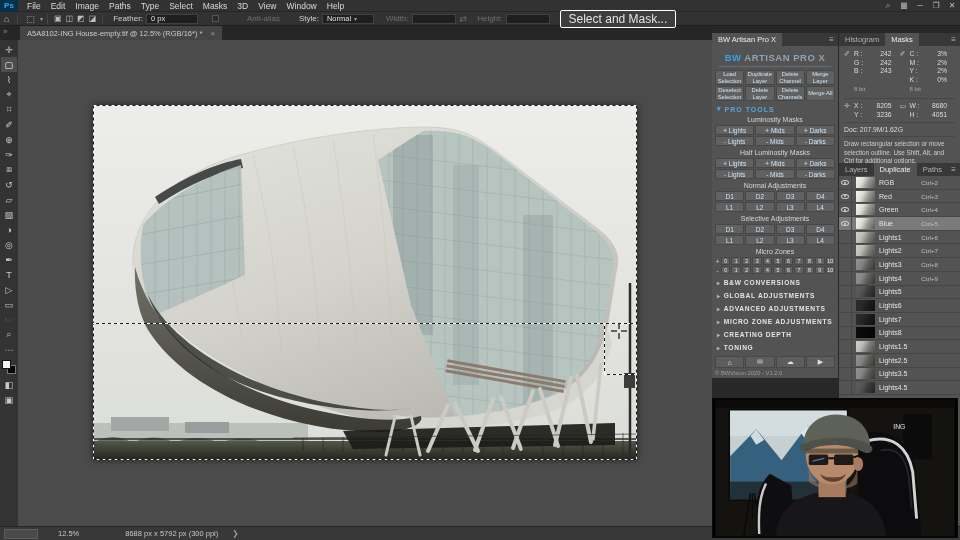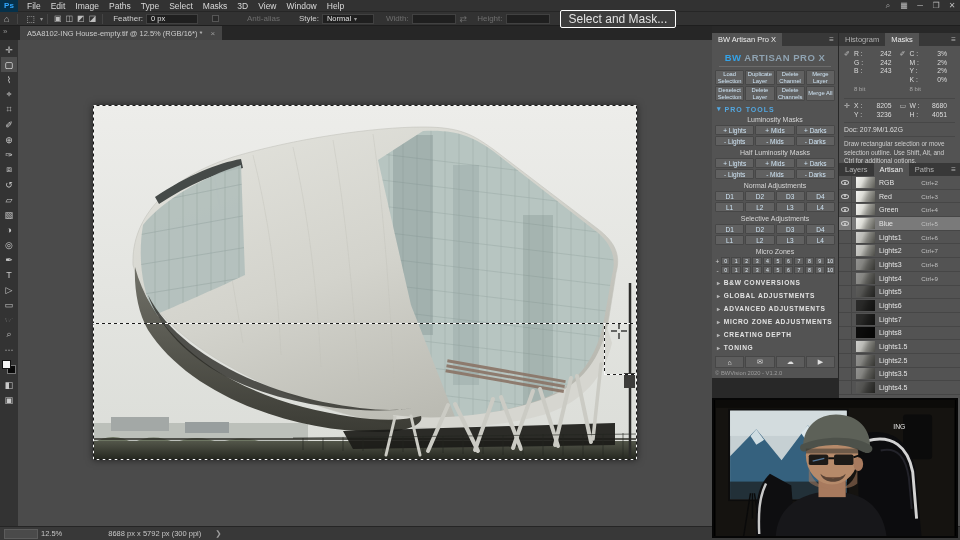--- a/index.html
+++ b/index.html
@@ -112,21 +112,21 @@
   .eye::after { content:""; position:absolute; left:2.4px; top:0.9px; width:2px; height:2px; background:#d2d2d2; border-radius:50%;}
   .ch-thumb { width:19px; height:11px; margin:0 4px; background:linear-gradient(115deg,#f4f4f2 0%,#dcdcd6 35%,#9a9a94 60%,#5a5a54 100%); }
   .t1 { filter:brightness(.85);} .t2 { filter:brightness(.6);} .t3 { filter:brightness(.38);}
   .t4 { filter:brightness(.18);} .t5 { filter:brightness(.05);}
   .ch-name { font-size:7px; color:#e4e4e4; }
   .ch-short { margin-left:auto; font-size:6.2px; color:#c0c0c0; padding-right:22px;}
   
   .statusbar { position:absolute; left:0; top:526px; width:960px; height:14px; background:#383838;
     border-top:1px solid #252525; display:flex; align-items:center; font-size:7.5px; color:#c6c6c6; z-index:2;}
   .zoom-well { background:#4a4a4a; border:1px solid #5c5c5c; width:34px; height:10px; margin-left:4px;}
-  .status-zoom { margin-left:3px; }
+  .status-zoom { margin-left:20px; }
   .status-doc { margin-left:46px; }
   .status-chev { margin-left:14px; color:#9e9e9e; }
   
   .subs { position:absolute; left:0; top:476px; width:960px; text-align:center; z-index:4; pointer-events:none;}
   .sub-zh { font-size:19px; font-weight:bold; color:#fff; letter-spacing:1px;
     text-shadow:-1px -1px 0 #000,1px -1px 0 #000,-1px 1px 0 #000,1px 1px 0 #000,0 2px 3px #000; }
   .sub-en { font-size:19px; font-weight:bold; color:#fff; margin-top:1px;
     text-shadow:-1px -1px 0 #000,1px -1px 0 #000,-1px 1px 0 #000,1px 1px 0 #000,0 2px 3px #000; }
   
   .webcam { position:absolute; left:712px; top:398px; width:246px; height:140px; background:#000;
@@ -627,21 +627,21 @@
         <div class="info-div"></div>
         <div class="doc-line">Doc: 207.9M/1.62G</div>
         <div class="info-div"></div>
         <div class="tip">Draw rectangular selection or move selection outline. Use Shift, Alt, and Ctrl for additional options.</div>
       </div>
     </div>
 
     <div class="chpanel">
       <div class="panel-tabs">
         <span class="panel-tab">Layers</span>
-        <span class="panel-tab active">Artisan</span>
+        <span class="panel-tab active">Duplicate</span>
         <span class="panel-tab">Paths</span>
         <span class="panel-menu">≡</span>
       </div>
       <div class="ch-body" id="channel-rows">
           <div class="ch-row">
             <div class="eye-cell">
               <span class="eye"></span>
             </div>
             <div class="ch-thumb"></div>
             <span class="ch-name">RGB</span>

